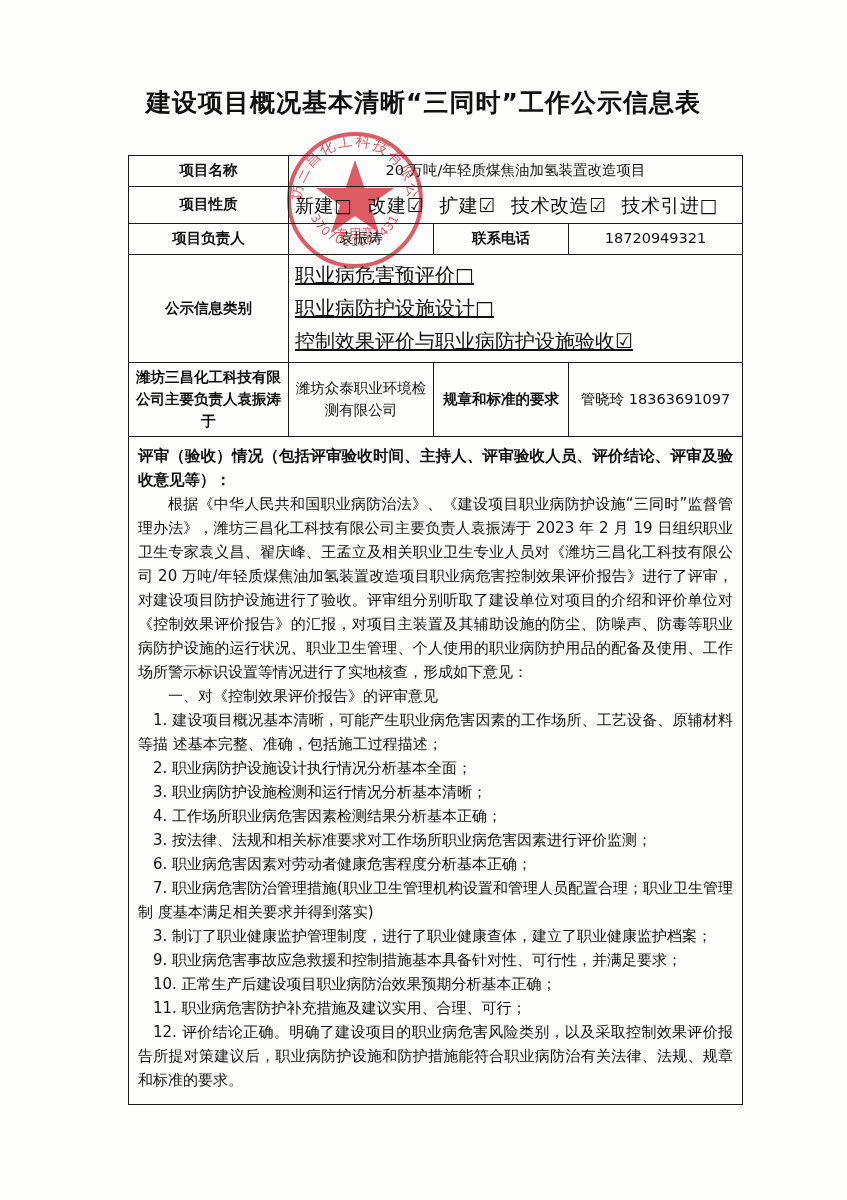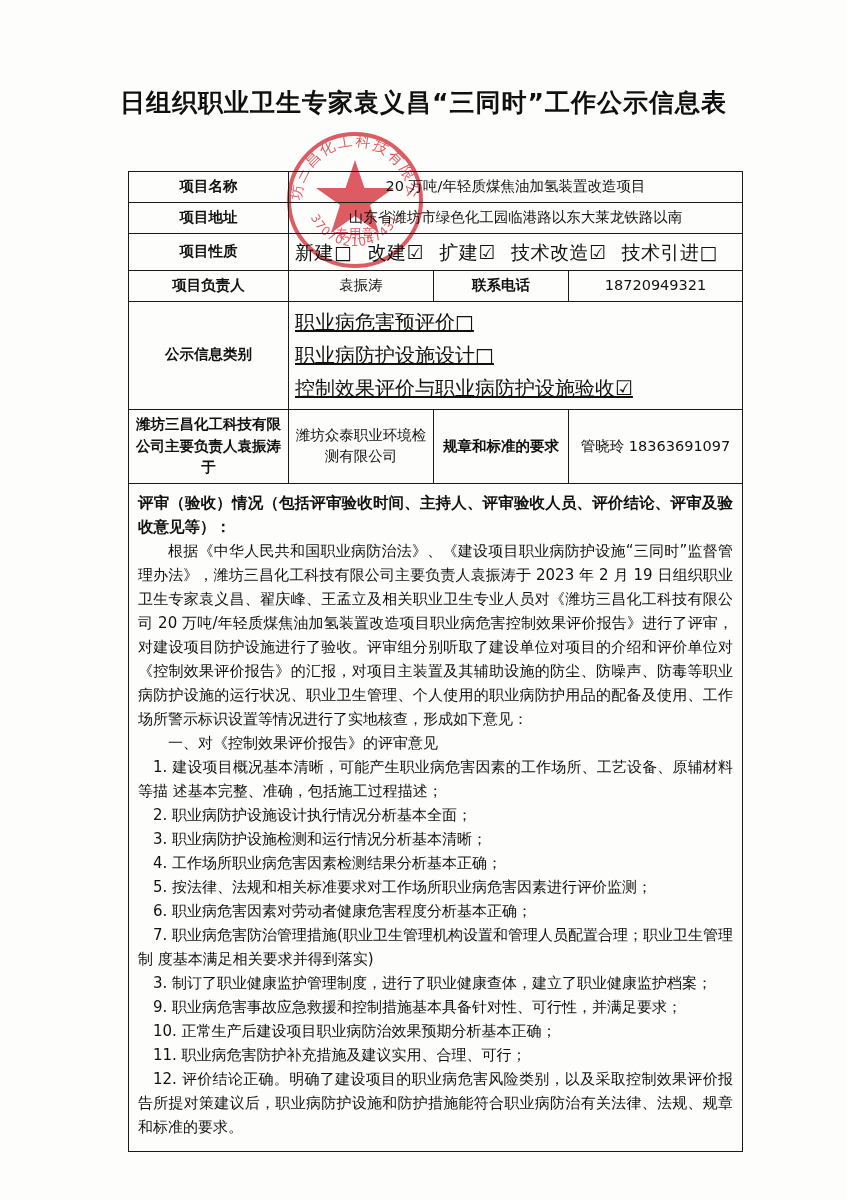--- a/index.html
+++ b/index.html
@@ -35,21 +35,20 @@
   .tbl-wrap {
     position: absolute;
     top: 155px;
     left: 128px;
     width: 614px;
   }
   table.main {
     border-collapse: collapse;
     width: 614px;
     table-layout: fixed;
-    margin-top: 16px;
   }
   table.main td {
     border: 1px solid #1a1a1a;
     padding: 4px 6px;
     font-size: 14.5px;
     line-height: 1.5;
     vertical-align: middle;
     color: #111;
   }
   .lbl {
@@ -115,21 +114,21 @@
     opacity: 0.78;
   }
   .seal svg { display:block; }
   .two-line { line-height: 1.45; }
 </style>
 </head>
 <body>
 
 <div class="page">
 
-  <div class="doc-title">日组织职业卫生专家袁义昌“三同时”工作公示信息表</div>
+  <div class="doc-title">建设项目概况基本清晰“三同时”工作公示信息表</div>
 
   <div class="seal">
     <svg width="148" height="148" viewBox="0 0 148 148">
       <circle cx="74" cy="74" r="66" fill="none" stroke="#d5303a" stroke-width="4"></circle>
       <path d="M74 34 L83.5 62 L113 62 L89 79 L98 107 L74 90 L50 107 L59 79 L35 62 L64.5 62 Z" fill="#d5303a"></path>
       <path id="sealArcTop" d="M 20 74 A 54 54 0 0 1 128 74" fill="none"></path>
       <text font-size="15" fill="#d5303a" font-family="'DejaVu Sans',sans-serif" letter-spacing="2">
         <textPath href="#sealArcTop" startOffset="50%" text-anchor="middle">潍坊三昌化工科技有限公司</textPath>
       </text>
       <path id="sealArcBot" d="M 28 86 A 48 48 0 0 0 120 86" fill="none"></path>
@@ -148,24 +147,20 @@
         <col style="width:135px">
         <col style="width:174px">
       </colgroup>
 
       <tbody>
           <tr>
         <td class="lbl">项目名称</td>
         <td class="val-c" colspan="3">20 万吨/年轻质煤焦油加氢装置改造项目</td>
       </tr>
 
-      <tr>
-        <td class="lbl">项目地址</td>
-        <td class="val-c" colspan="3">山东省潍坊市绿色化工园临港路以东大莱龙铁路以南</td>
-      </tr>
 
       <tr class="nature-row">
         <td class="lbl">项目性质</td>
         <td class="val-l" colspan="3">
           <span class="nature-item"><span>新建</span><span>□</span></span>
           <span class="nature-item"><span>改建</span><span>☑</span></span>
           <span class="nature-item"><span>扩建</span><span>☑</span></span>
           <span class="nature-item"><span>技术改造</span><span>☑</span></span>
           <span class="nature-item"><span>技术引进</span><span>□</span></span>
         </td>
@@ -197,21 +192,21 @@
       <tr>
         <td class="review-cell" colspan="4">
           <div class="review-head">评审（验收）情况（包括评审验收时间、主持人、评审验收人员、评价结论、评审及验收意见等）：</div>
           <div class="review-body">
             <p class="ind2">根据《中华人民共和国职业病防治法》、《建设项目职业病防护设施“三同时”监督管理办法》，潍坊三昌化工科技有限公司主要负责人袁振涛于 2023 年 2 月 19 日组织职业卫生专家袁义昌、翟庆峰、王孟立及相关职业卫生专业人员对《潍坊三昌化工科技有限公司 20 万吨/年轻质煤焦油加氢装置改造项目职业病危害控制效果评价报告》进行了评审，对建设项目防护设施进行了验收。评审组分别听取了建设单位对项目的介绍和评价单位对《控制效果评价报告》的汇报，对项目主装置及其辅助设施的防尘、防噪声、防毒等职业病防护设施的运行状况、职业卫生管理、个人使用的职业病防护用品的配备及使用、工作场所警示标识设置等情况进行了实地核查，形成如下意见：</p>
             <p class="ind2">一、对《控制效果评价报告》的评审意见</p>
             <p class="ind1">1. 建设项目概况基本清晰，可能产生职业病危害因素的工作场所、工艺设备、原辅材料等描 述基本完整、准确，包括施工过程描述；</p>
             <p class="ind1">2. 职业病防护设施设计执行情况分析基本全面；</p>
             <p class="ind1">3. 职业病防护设施检测和运行情况分析基本清晰；</p>
             <p class="ind1">4. 工作场所职业病危害因素检测结果分析基本正确；</p>
-            <p class="ind1">5. 按法律、法规和相关标准要求对工作场所职业病危害因素进行评价监测；</p>
+            <p class="ind1">3. 按法律、法规和相关标准要求对工作场所职业病危害因素进行评价监测；</p>
             <p class="ind1">6. 职业病危害因素对劳动者健康危害程度分析基本正确；</p>
             <p class="ind1">7. 职业病危害防治管理措施(职业卫生管理机构设置和管理人员配置合理；职业卫生管理制 度基本满足相关要求并得到落实)</p>
             <p class="ind1">3. 制订了职业健康监护管理制度，进行了职业健康查体，建立了职业健康监护档案；</p>
             <p class="ind1">9. 职业病危害事故应急救援和控制措施基本具备针对性、可行性，并满足要求；</p>
             <p class="ind1">10. 正常生产后建设项目职业病防治效果预期分析基本正确；</p>
             <p class="ind1">11. 职业病危害防护补充措施及建议实用、合理、可行；</p>
             <p class="ind1">12. 评价结论正确。明确了建设项目的职业病危害风险类别，以及采取控制效果评价报告所提对策建议后，职业病防护设施和防护措施能符合职业病防治有关法律、法规、规章和标准的要求。</p>
           </div>
         </td>
       </tr>

